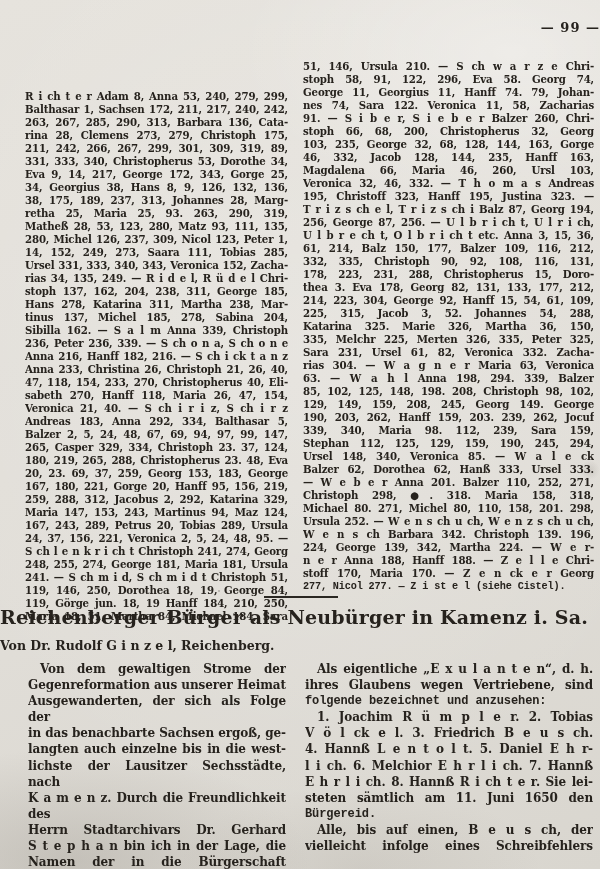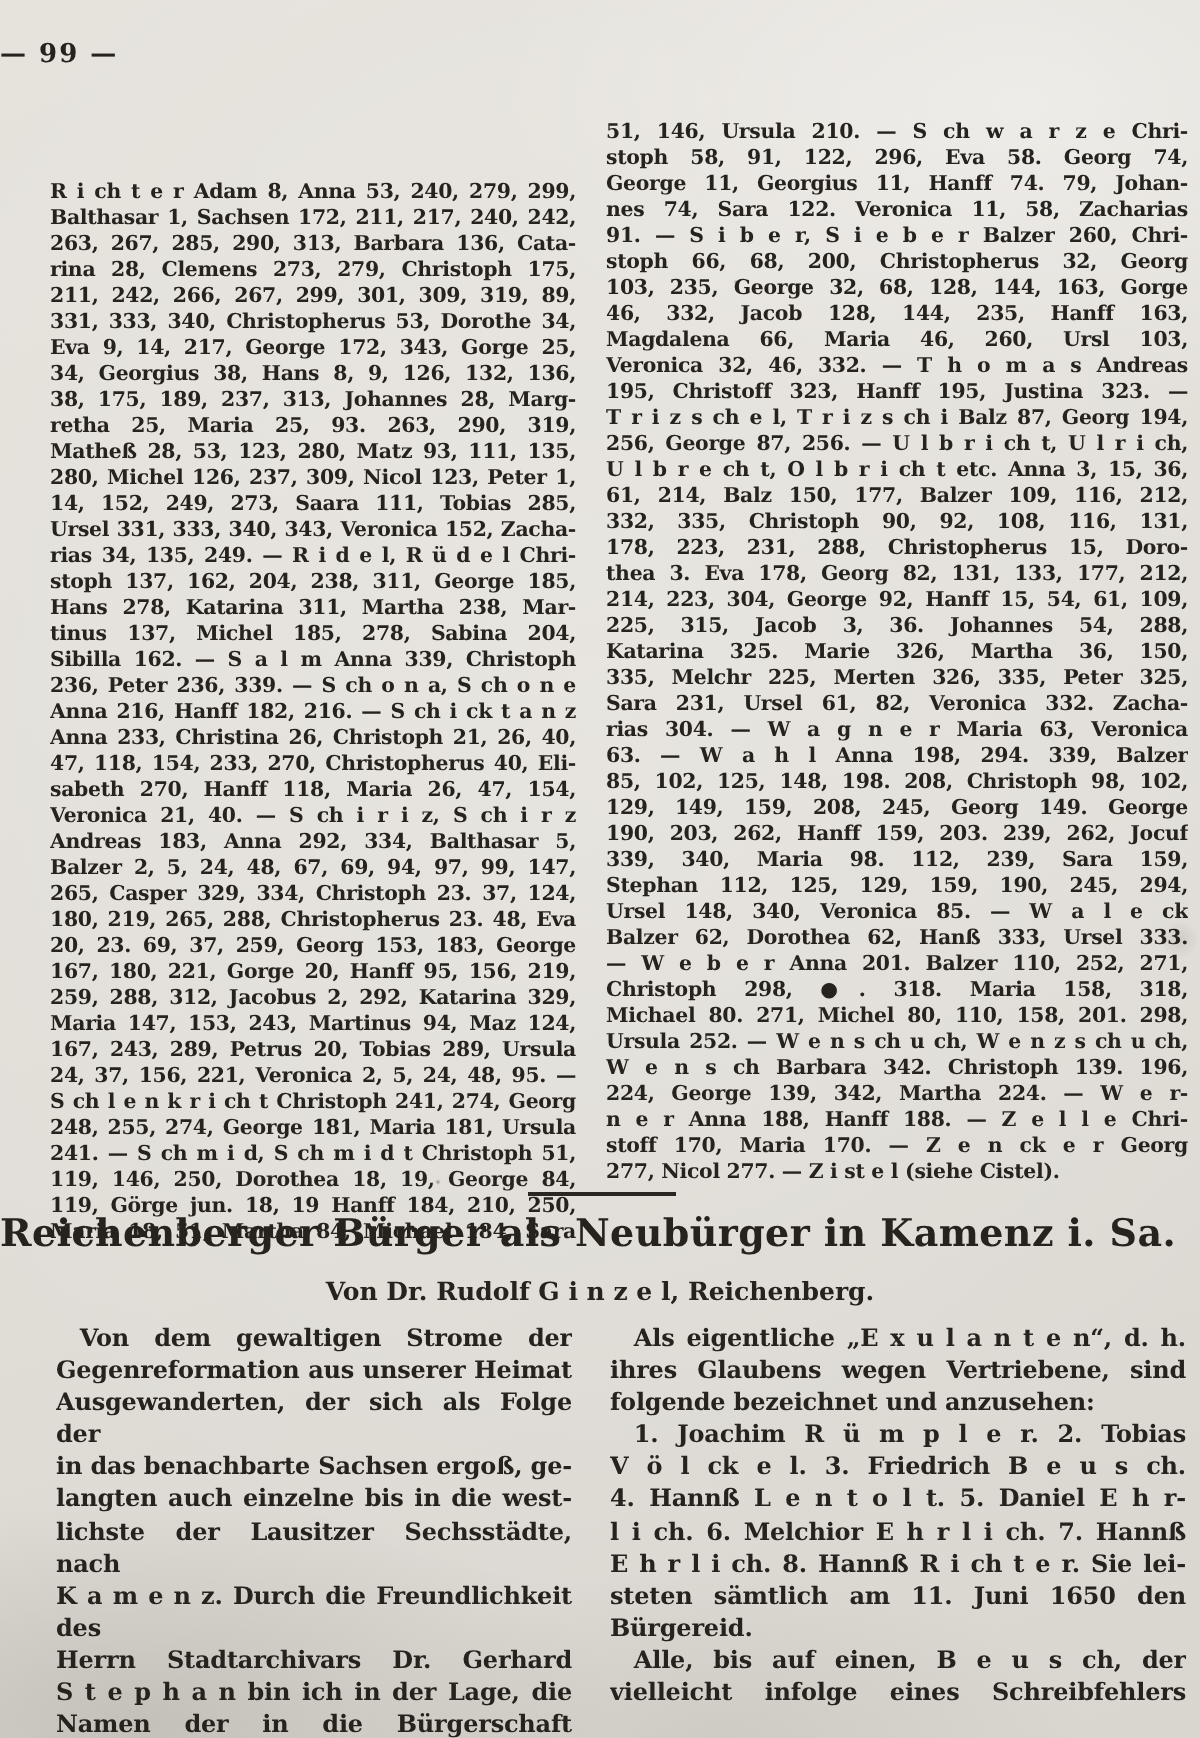--- a/index.html
+++ b/index.html
@@ -27,21 +27,21 @@
       radial-gradient(circle 2px at 219px 591px, rgba(60,55,48,.45), transparent 70%),
       radial-gradient(circle 3px at 560px 366px, rgba(90,84,74,.25), transparent 70%),
       radial-gradient(circle 2px at 36px 540px, rgba(90,84,74,.25), transparent 70%),
       radial-gradient(circle 14px at 590px 470px, rgba(100,94,84,.15), transparent 70%);
     pointer-events: none;
   }
 
   .pagenum {
     position: absolute;
     top: 20px; left: 0; width: 100%;
-    text-align: left;
+    text-align: right;
     font-size: 13px;
     font-weight: bold;
     letter-spacing: 1px;
   }
 
   .idx {
     position: absolute;
     top: 60px;
     font-size: 10.2px;
     line-height: 13px;
@@ -50,21 +50,21 @@
     overflow: hidden;
   }
   .idx.left  { left: 25px;  width: 263px; margin-top: 30px; }
   .idx.right { left: 303px; width: 291px; }
 
   .tline {
     text-align: justify;
     text-align-last: justify;
     white-space: normal;
   }
-  .tline.flush { text-align-last: left; }
+  .tline.flush { text-align-last: left; font-family: Liberation Mono, monospace; }
 
   .rule {
     position: absolute;
     top: 596px; left: 264px;
     width: 74px; height: 2px;
     background: #2a2722;
   }
 
   .title {
     position: absolute;
@@ -72,21 +72,21 @@
     margin: 0;
     text-align: left;
     font-size: 19px;
     font-weight: bold;
     letter-spacing: 0.2px;
   }
 
   .byline {
     position: absolute;
     top: 638px; left: 0; width: 100%;
-    text-align: center;
+    text-align: left;
     font-size: 12.5px;
     font-weight: bold;
   }
 
   .bodycol {
     position: absolute;
     top: 661px;
     font-size: 12px;
     line-height: 16.1px;
     font-weight: bold;
@@ -160,21 +160,21 @@
       <div class="tline">Veronica 32, 46, 332. — T h o m a s Andreas</div>
       <div class="tline">195, Christoff 323, Hanff 195, Justina 323. —</div>
       <div class="tline">T r i z s ch e l, T r i z s ch i Balz 87, Georg 194,</div>
       <div class="tline">256, George 87, 256. — U l b r i ch t, U l r i ch,</div>
       <div class="tline">U l b r e ch t, O l b r i ch t etc. Anna 3, 15, 36,</div>
       <div class="tline">61, 214, Balz 150, 177, Balzer 109, 116, 212,</div>
       <div class="tline">332, 335, Christoph 90, 92, 108, 116, 131,</div>
       <div class="tline">178, 223, 231, 288, Christopherus 15, Doro-</div>
       <div class="tline">thea 3. Eva 178, Georg 82, 131, 133, 177, 212,</div>
       <div class="tline">214, 223, 304, George 92, Hanff 15, 54, 61, 109,</div>
-      <div class="tline">225, 315, Jacob 3, 36. Johannes 54, 288,</div>
+      <div class="tline">225, 315, Jacob 3, 52. Johannes 54, 288,</div>
       <div class="tline">Katarina 325. Marie 326, Martha 36, 150,</div>
       <div class="tline">335, Melchr 225, Merten 326, 335, Peter 325,</div>
       <div class="tline">Sara 231, Ursel 61, 82, Veronica 332. Zacha-</div>
       <div class="tline">rias 304. — W a g n e r Maria 63, Veronica</div>
       <div class="tline">63. — W a h l Anna 198, 294. 339, Balzer</div>
       <div class="tline">85, 102, 125, 148, 198. 208, Christoph 98, 102,</div>
       <div class="tline">129, 149, 159, 208, 245, Georg 149. George</div>
       <div class="tline">190, 203, 262, Hanff 159, 203. 239, 262, Jocuf</div>
       <div class="tline">339, 340, Maria 98. 112, 239, Sara 159,</div>
       <div class="tline">Stephan 112, 125, 129, 159, 190, 245, 294,</div>

